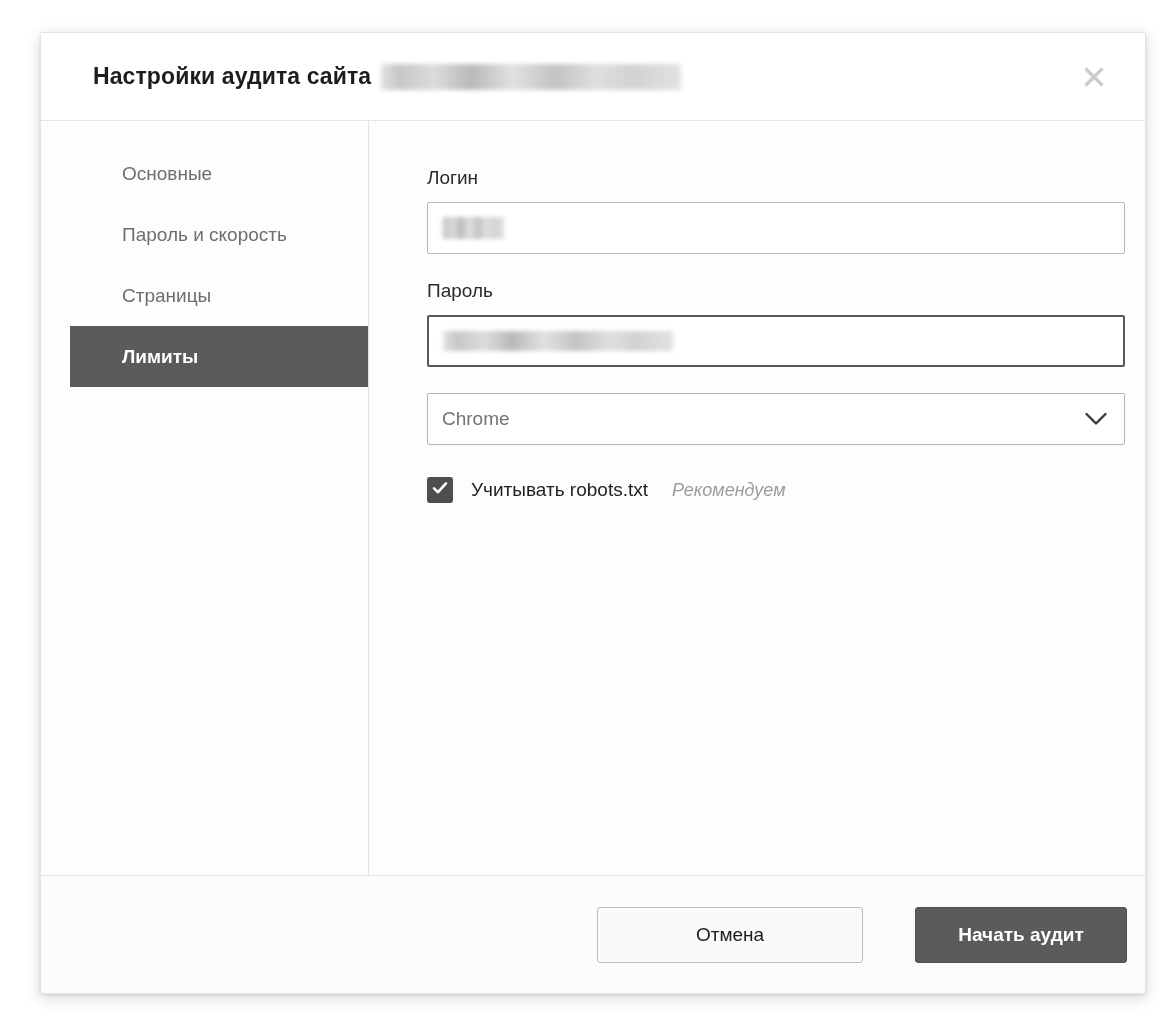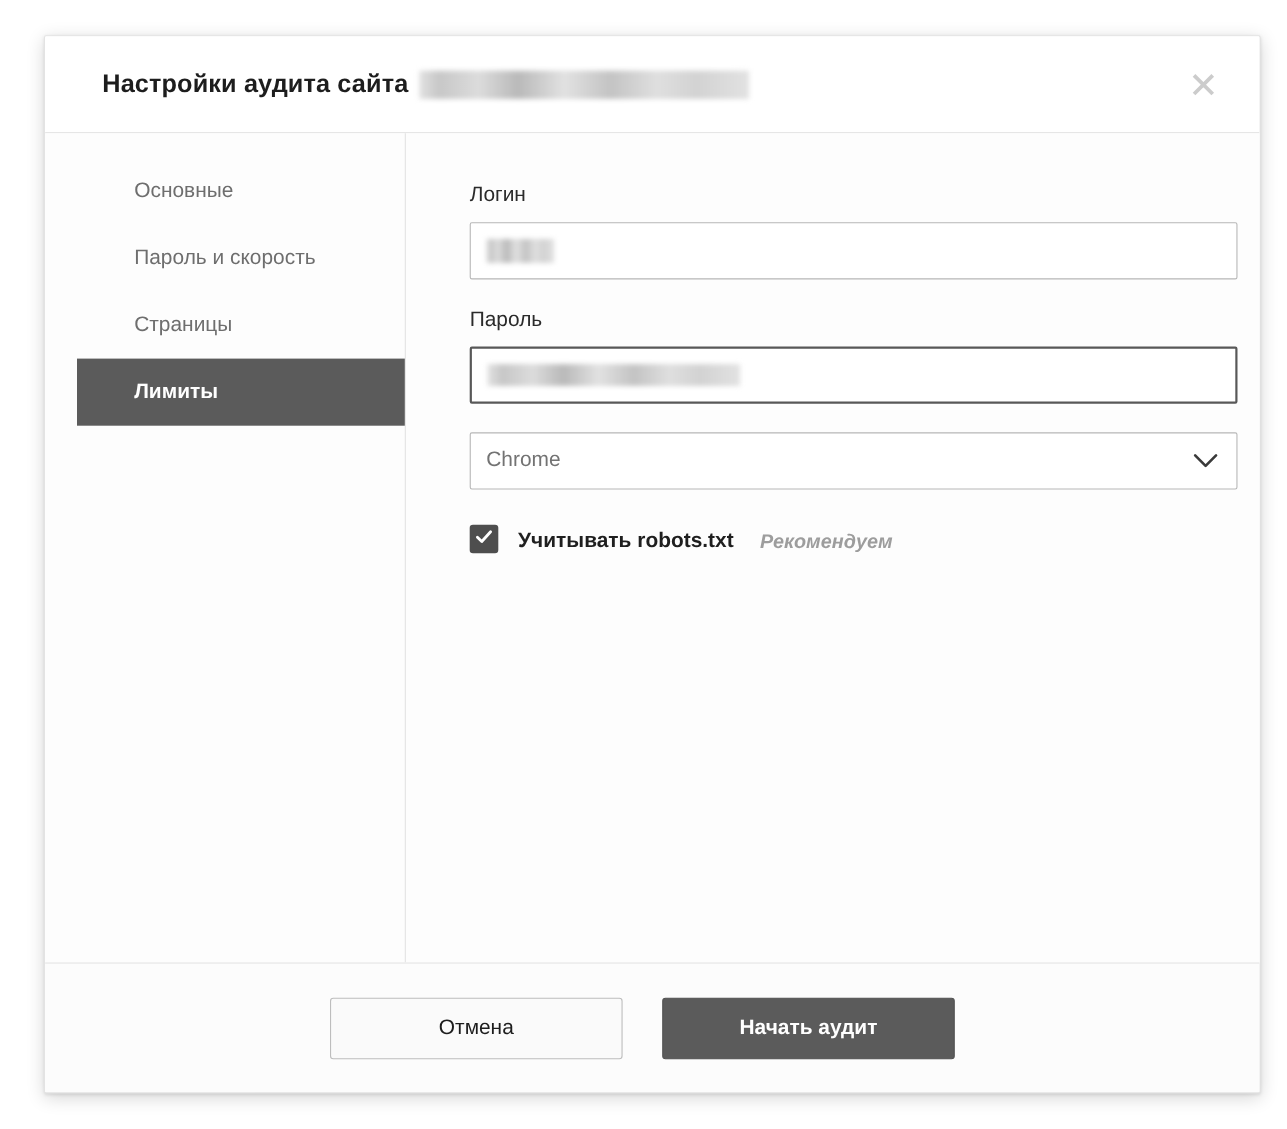--- a/index.html
+++ b/index.html
@@ -158,23 +158,22 @@
   .select-arrow {
     position: absolute;
     right: 16px; top: 50%;
     transform: translateY(-50%);
     display: flex;
   }
 
   
   .checkbox-row {
     display: flex;
-    align-items: flex-end;
+    align-items: center;
     margin-top: 32px;
-    font-weight: bold;
   }
   .checkbox {
     width: 26px; height: 26px;
     background: #4e4e4e;
     border-radius: 3px;
     display: flex; align-items: center; justify-content: center;
     cursor: pointer;
     flex: 0 0 auto;
   }
   .checkbox-label {
@@ -192,39 +191,39 @@
   }
 
   
   .dialog-footer {
     height: 118px;
     min-height: 118px;
     border-top: 1px solid #e4e4e4;
     background: #fcfcfc;
     display: flex;
     align-items: center;
-    justify-content: center;
+    justify-content: flex-end;
     padding-right: 18px;
-    gap: 36px;
+    gap: 52px;
   }
   .btn {
     border-radius: 3px;
     font-size: 19px;
     display: flex; align-items: center; justify-content: center;
     cursor: pointer;
     white-space: nowrap;
   }
   .btn-secondary {
     width: 266px; height: 56px;
     background: #fafafa;
     border: 1px solid #bdbdbd;
     color: #1d1d1d;
   }
   .btn-primary {
-    width: 266px; height: 56px;
+    width: 212px; height: 56px;
     background: #5b5b5b;
     border: 1px solid #525252;
     color: #ffffff;
     font-weight: bold;
   }
 </style>
 </head>
 <body>
 
 <div id="page">

